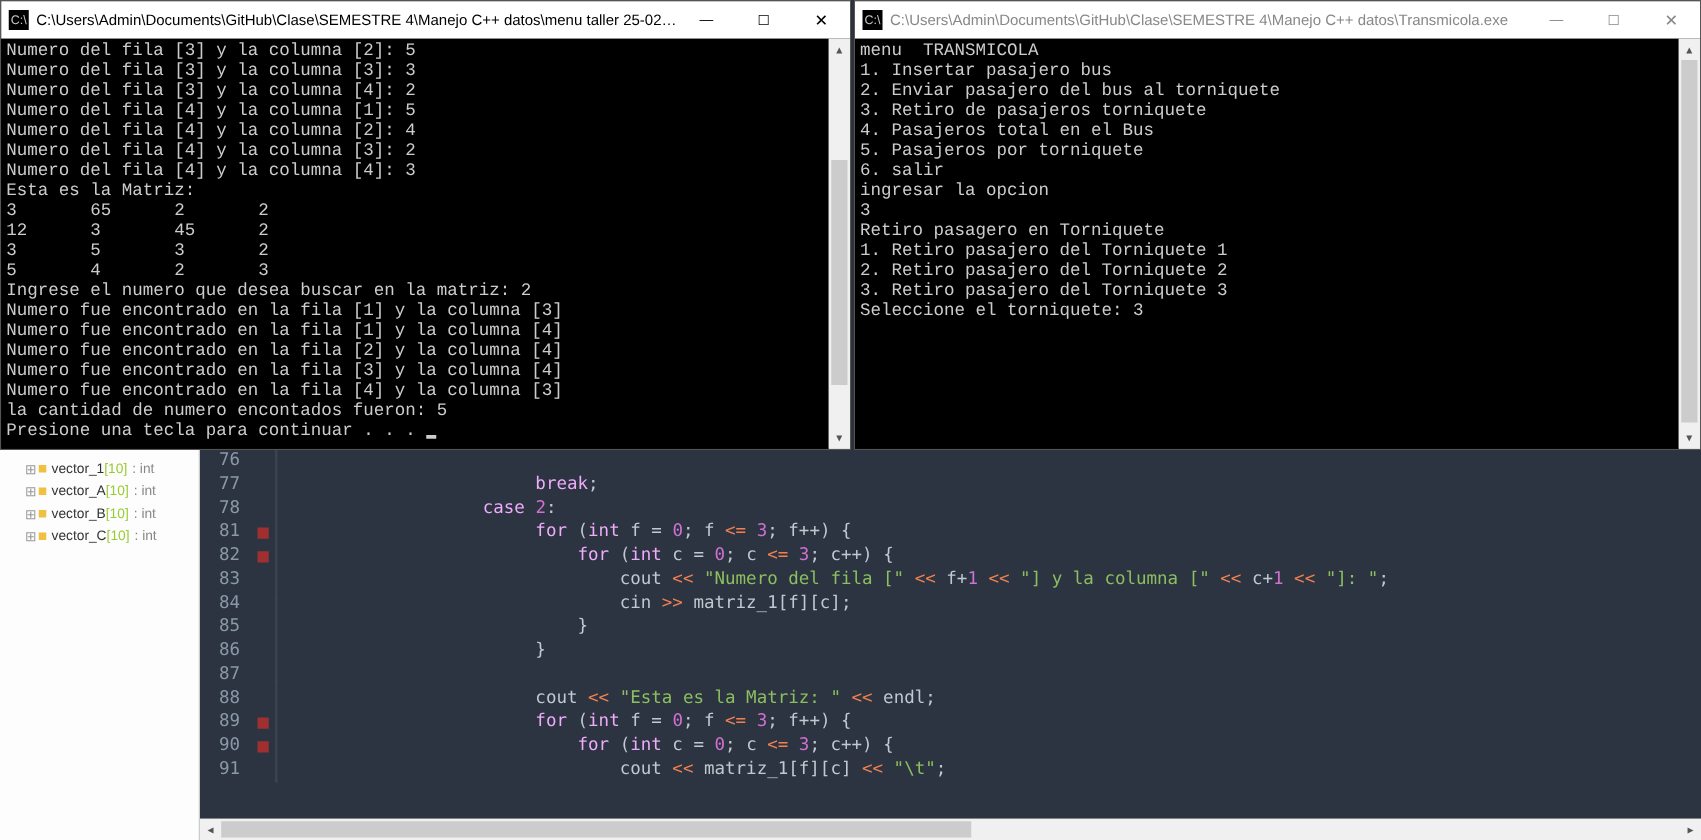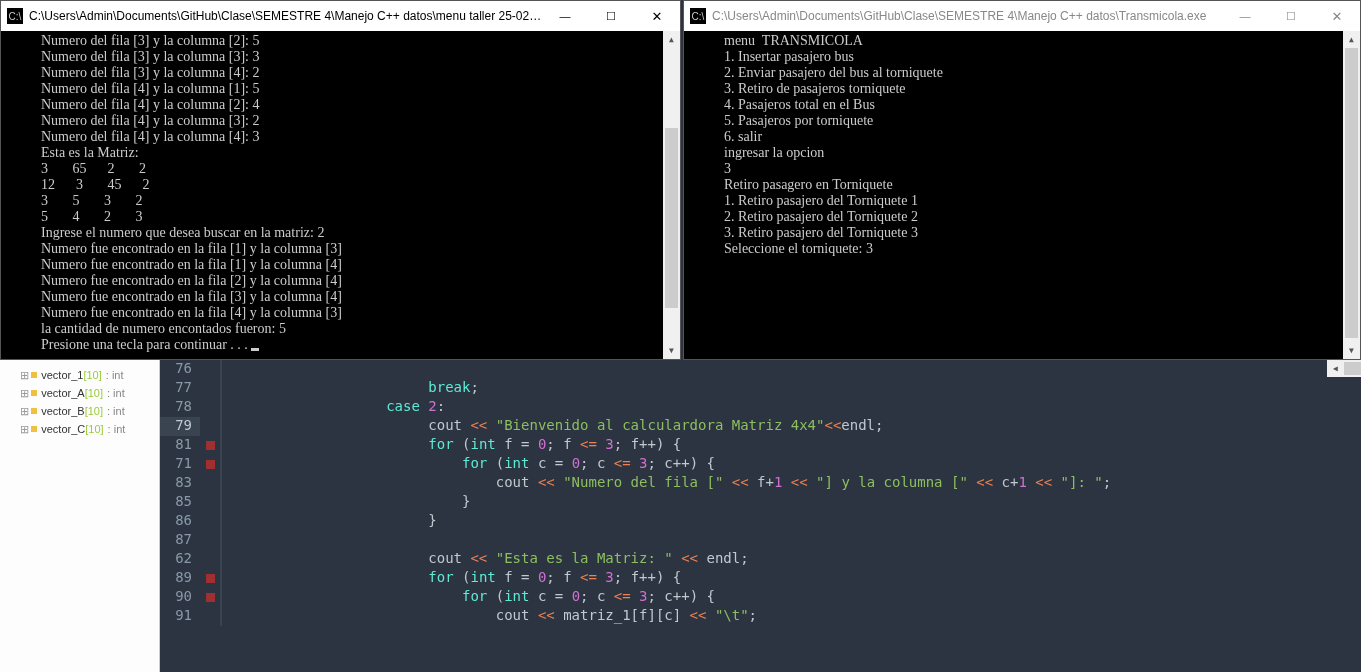--- a/index.html
+++ b/index.html
@@ -6,49 +6,49 @@
 body { width:1361px; height:672px; background:#2b3440; font-family:Consolas,monospace; overflow:hidden; position:relative; }
 
 .console-window { position:absolute; background:#000; border:1px solid #555; display:flex; flex-direction:column; }
 .titlebar { height:30px; background:#fff; display:flex; align-items:center; color:#000; font-family:'Segoe UI',sans-serif; font-size:12px; }
 .titlebar.inactive { color:#888; }
 .titlebar-icon { width:16px; height:16px; margin:0 6px; display:flex; align-items:center; justify-content:center; font-size:10px; background:#000; color:#ccc; }
 .titlebar-title { flex:1; overflow:hidden; white-space:nowrap; text-overflow:ellipsis; }
 .win-btns { display:flex; height:100%; }
 .win-btn { width:46px; display:flex; align-items:center; justify-content:center; font-size:11px; font-family:'Segoe UI',sans-serif; }
 .win-btn.close { font-size:13px; }
-.console-body { flex:1; background:#000; color:#ccc; font-size:14px; line-height:16px; padding:2px 4px; white-space:pre; overflow:hidden; font-family:Liberation Serif, serif; position:relative;margin-left:36px; }
+.console-body { flex:1; background:#000; color:#ccc; font-size:14px; line-height:16px; padding:2px 4px; white-space:pre; overflow:hidden; font-family:Liberation Mono, monospace; position:relative; }
 .scrollbar-v { position:absolute; right:0; top:30px; bottom:0; width:17px; background:#f0f0f0; display:flex; flex-direction:column; }
 .sb-btn { height:17px; background:#f0f0f0; display:flex; align-items:center; justify-content:center; font-size:8px; color:#555; }
 .sb-track { flex:1; background:#f0f0f0; position:relative; }
 .sb-thumb { position:absolute; left:2px; right:2px; background:#ccc; }
 
 .cursor { display:inline-block; width:8px; height:3px; background:#ccc; vertical-align:bottom; margin-bottom:2px; }
 
 #win1 { left:0; top:0; width:681px; height:360px; }
 #win2 { left:683px; top:0; width:678px; height:360px; }
 
 .editor-area { position:absolute; left:0; top:360px; right:0; bottom:0; display:flex; background:#2b3440; }
 .sidebar { width:160px; background:#fdfdfd; border-right:1px solid #ccc; padding-top:6px; font-family:'Segoe UI',sans-serif; font-size:11px; color:#333; }
 .tree-item { display:flex; align-items:center; height:18px; padding-left:20px; }
 .tree-marker { width:6px; height:6px; background:#f0c040; margin-right:4px; }
 .var-name { font-weight:normal; }
 .var-idx { color:#9c3; font-weight:normal; }
 .var-type { color:#888; margin-left:4px; }
 
-.code-area { flex:1; display:flex; flex-direction:row; position:relative; }
+.code-area { flex:1; display:flex; flex-direction:column; position:relative; }
 .code-rows { flex:1; overflow:hidden; }
 .code-line { display:flex; height:19px; font-size:14px; }
 .gutter-ln { width:40px; text-align:right; padding-right:8px; color:#8a98a8; background:#2b3440; user-select:none; }
 .gutter-ln.hl { background:#3a4450; color:#c0c8d0; }
 .gutter-fold { width:20px; background:#2b3440; display:flex; align-items:center; justify-content:center; position:relative; }
 .fold-mark { width:9px; height:9px; background:#a03030; }
 .guide { width:2px; background:#3a4450; }
 .code-text { flex:1; padding-left:4px; white-space:pre; color:#c0c8d0; position:relative; }
-.kw { color:#5eead4; }
+.kw { color:#f0abfc; }
 .num { color:#d070d0; }
 .str { color:#8dbf60; }
 .op { color:#f08050; }
 
 .hscroll { height:17px; background:#e8e8e8; display:flex; }
 .hscroll .sb-btn { width:17px; height:17px; }
 .hscroll .sb-track { flex:1; position:relative; }
 .hscroll .sb-thumb { top:2px; bottom:2px; left:0; width:600px; }
 </style>
 </head>
@@ -171,67 +171,67 @@
           <div class="guide"></div>
           <div class="code-text">                        <span class="kw">break</span>;</div>
         </div>
         <div class="code-line">
           <div class="gutter-ln">78</div>
           <div class="gutter-fold"></div>
           <div class="guide"></div>
           <div class="code-text">                   <span class="kw">case</span> <span class="num">2</span>:</div>
         </div>
         <div class="code-line">
-          <div class="gutter-ln hl">79</div>
-          <div class="gutter-fold"></div>
-          <div class="guide"></div>
-          <div class="code-text">                        cout <span class="op">&lt;&lt;</span> <span class="str">"Bienvenido al calculardora Matriz 4x4"</span><span class="op">&lt;&lt;</span>endl;</div>
-        </div>
-        <div class="code-line">
           <div class="gutter-ln">81</div>
           <div class="gutter-fold">
             <div class="fold-mark"></div>
           </div>
           <div class="guide"></div>
           <div class="code-text">                        <span class="kw">for</span> (<span class="kw">int</span> f = <span class="num">0</span>; f <span class="op">&lt;=</span> <span class="num">3</span>; f++) {</div>
         </div>
         <div class="code-line">
-          <div class="gutter-ln">71</div>
+          <div class="gutter-ln">82</div>
           <div class="gutter-fold">
             <div class="fold-mark"></div>
           </div>
           <div class="guide"></div>
           <div class="code-text">                            <span class="kw">for</span> (<span class="kw">int</span> c = <span class="num">0</span>; c <span class="op">&lt;=</span> <span class="num">3</span>; c++) {</div>
         </div>
         <div class="code-line">
           <div class="gutter-ln">83</div>
           <div class="gutter-fold"></div>
           <div class="guide"></div>
           <div class="code-text">                                cout <span class="op">&lt;&lt;</span> <span class="str">"Numero del fila ["</span> <span class="op">&lt;&lt;</span> f+<span class="num">1</span> <span class="op">&lt;&lt;</span> <span class="str">"] y la columna ["</span> <span class="op">&lt;&lt;</span> c+<span class="num">1</span> <span class="op">&lt;&lt;</span> <span class="str">"]: "</span>;</div>
         </div>
         <div class="code-line">
+          <div class="gutter-ln">84</div>
+          <div class="gutter-fold"></div>
+          <div class="guide"></div>
+          <div class="code-text">                                cin <span class="op">&gt;&gt;</span> matriz_1[f][c];</div>
+        </div>
+        <div class="code-line">
           <div class="gutter-ln">85</div>
           <div class="gutter-fold"></div>
           <div class="guide"></div>
           <div class="code-text">                            }</div>
         </div>
         <div class="code-line">
           <div class="gutter-ln">86</div>
           <div class="gutter-fold"></div>
           <div class="guide"></div>
           <div class="code-text">                        }</div>
         </div>
         <div class="code-line">
           <div class="gutter-ln">87</div>
           <div class="gutter-fold"></div>
           <div class="guide"></div>
           <div class="code-text"></div>
         </div>
         <div class="code-line">
-          <div class="gutter-ln">62</div>
+          <div class="gutter-ln">88</div>
           <div class="gutter-fold"></div>
           <div class="guide"></div>
           <div class="code-text">                        cout <span class="op">&lt;&lt;</span> <span class="str">"Esta es la Matriz: "</span> <span class="op">&lt;&lt;</span> endl;</div>
         </div>
         <div class="code-line">
           <div class="gutter-ln">89</div>
           <div class="gutter-fold">
             <div class="fold-mark"></div>
           </div>
           <div class="guide"></div>

